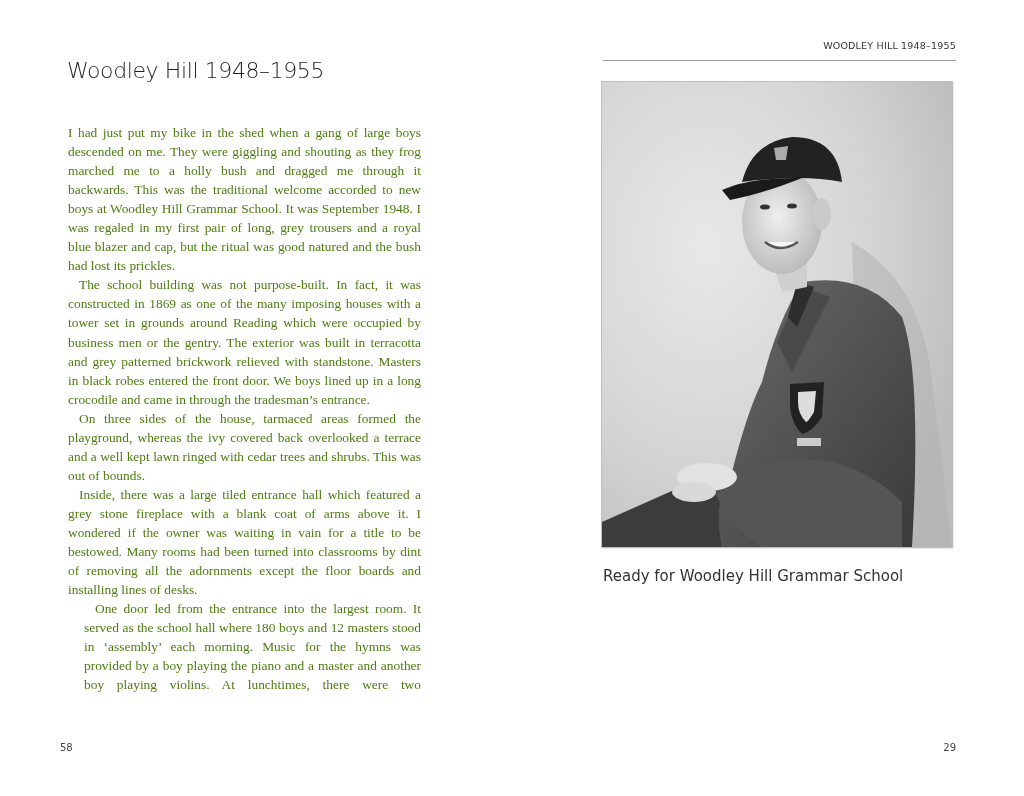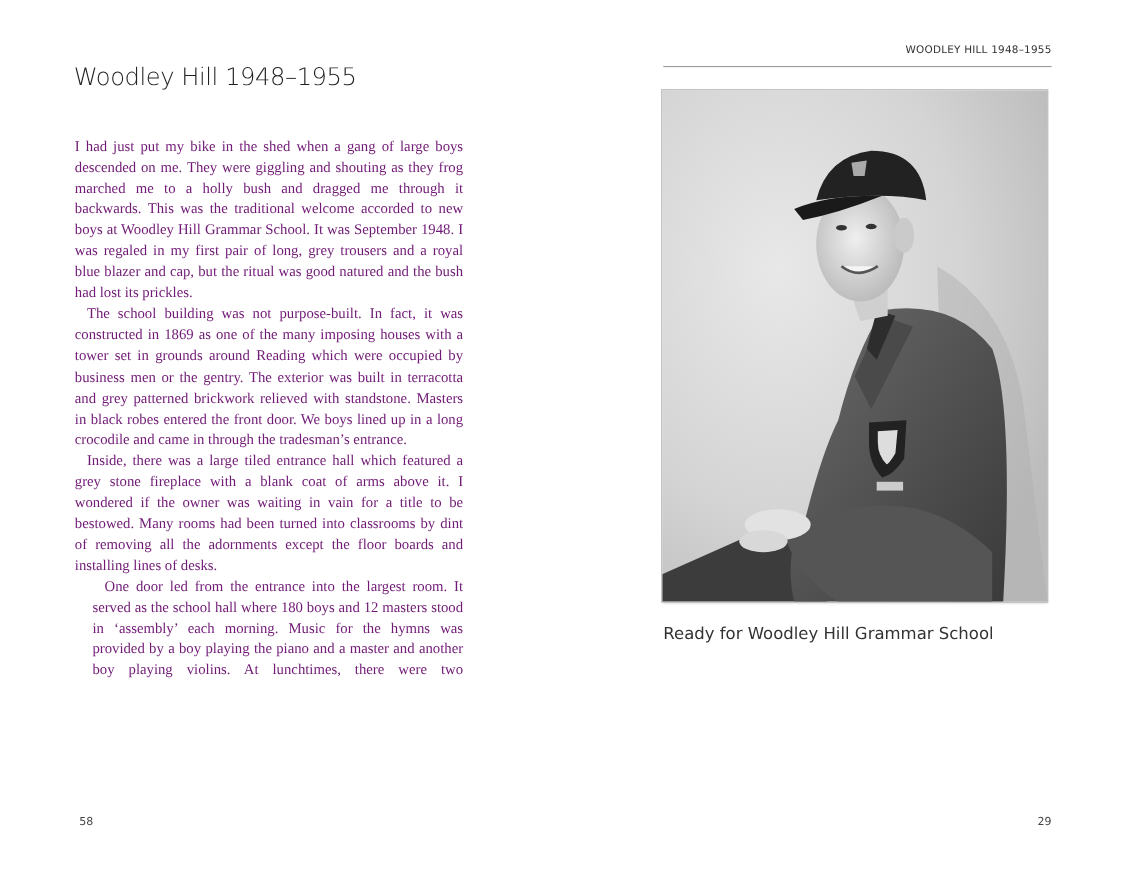--- a/index.html
+++ b/index.html
@@ -13,31 +13,31 @@
 
   .chapter-title {
     position: absolute; left: 67px; top: 58px;
     font-family: "DejaVu Sans", sans-serif; font-weight: 300;
     font-size: 22px; letter-spacing: -0.4px; color: #231f20; margin: 0;
     white-space: nowrap;
   }
   .body-text {
     position: absolute; left: 68px; top: 123px; width: 353px;
     font-family: "Liberation Serif", serif; font-size: 13.4px; line-height: 19.05px;
-    color: #701a75;
+    color: #4d7c0f;
   }
   .body-text p { margin: 0; text-align: justify; text-align-last: auto; }
   .body-text p + p { text-indent: 11px; }
   .body-text p.last { text-align-last: justify; margin-left: 16px; }
 
   .folio {
     position: absolute; top: 742px;
     font-family: "DejaVu Sans", sans-serif; font-size: 10px; color: #444;
   }
-  .folio-left { left: 72px; }
+  .folio-left { left: 60px; }
   .folio-right { right: 68px; }
 
   .running-head {
     position: absolute; right: 68px; top: 40px;
     font-family: "DejaVu Sans", sans-serif; font-size: 9.5px; letter-spacing: 0.2px; color: #333;
     white-space: nowrap;
   }
   .head-rule {
     position: absolute; left: 91px; right: 68px; top: 60px; height: 0;
     border-top: 1px solid #9a9a9a;
@@ -59,20 +59,21 @@
   }
 </style>
 </head>
 <body>
 
 <div class="page page-left">
   <h1 class="chapter-title">Woodley Hill 1948–1955</h1>
   <div class="body-text">
     <p>I had just put my bike in the shed when a gang of large boys descended on me. They were giggling and shouting as they frog marched me to a holly bush and dragged me through it backwards. This was the traditional welcome accorded to new boys at Woodley Hill Grammar School. It was September 1948. I was regaled in my first pair of long, grey trousers and a royal blue blazer and cap, but the ritual was good natured and the bush had lost its prickles.</p>
     <p>The school building was not purpose-built. In fact, it was constructed in 1869 as one of the many imposing houses with a tower set in grounds around Reading which were occupied by business men or the gentry. The exterior was built in terracotta and grey patterned brickwork relieved with standstone. Masters in black robes entered the front door. We boys lined up in a long crocodile and came in through the tradesman’s entrance.</p>
+    <p>On three sides of the house, tarmaced areas formed the playground, whereas the ivy covered back overlooked a terrace and a well kept lawn ringed with cedar trees and shrubs. This was out of bounds.</p>
     <p>Inside, there was a large tiled entrance hall which featured a grey stone fireplace with a blank coat of arms above it. I wondered if the owner was waiting in vain for a title to be bestowed. Many rooms had been turned into classrooms by dint of removing all the adornments except the floor boards and installing lines of desks.</p>
     <p class="last">One door led from the entrance into the largest room. It served as the school hall where 180 boys and 12 masters stood in ‘assembly’ each morning. Music for the hymns was provided by a boy playing the piano and a master and another boy playing violins. At lunchtimes, there were two</p>
   </div>
   <div class="folio folio-left">58</div>
 </div>
 
 <div class="page page-right">
   <div class="running-head">WOODLEY HILL 1948–1955</div>
   <div class="head-rule"></div>
 

